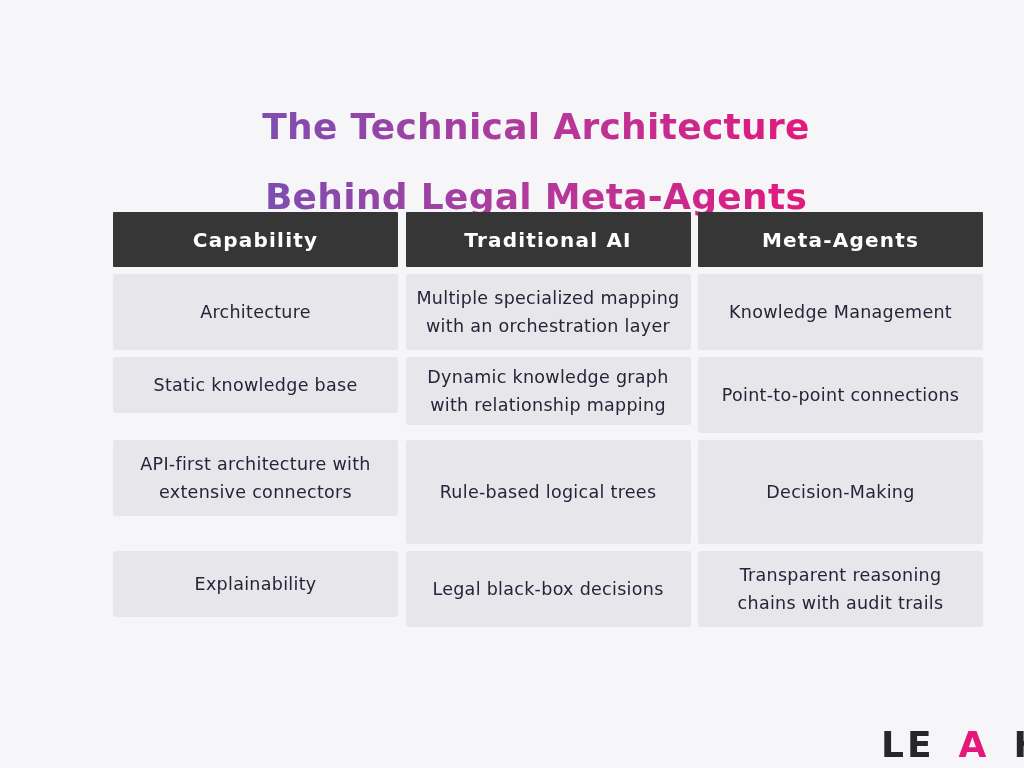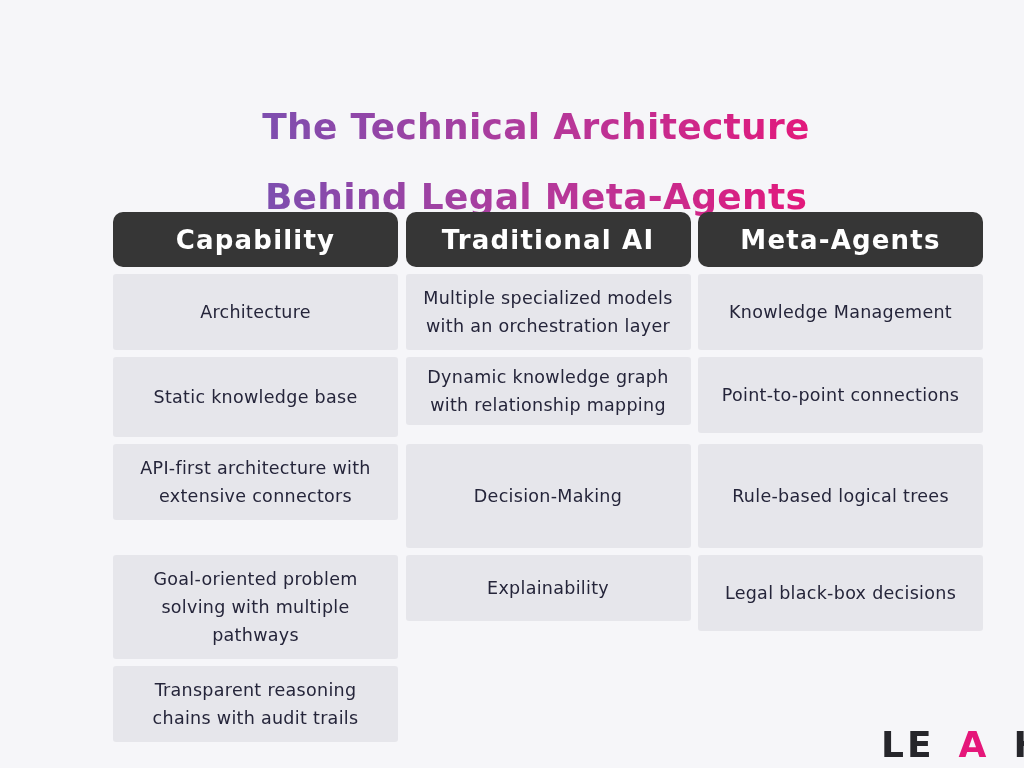--- a/index.html
+++ b/index.html
@@ -38,23 +38,23 @@
       column-gap: 7.5px;
       row-gap: 7px;
     }
     .hcell {
       height: 55px;
       background: #363636;
       color: #ffffff;
       display: flex; align-items: center; justify-content: center;
       font-family: "DejaVu Sans", sans-serif;
       font-weight: bold;
-      font-size: 26px;
+      font-size: 20px;
       letter-spacing: 1.2px;
-      border-radius: 10px;
+      border-radius: 1px;
     }
     .cell {
       background: #e6e6eb;
       color: #25253a;
       display: flex; align-items: center; justify-content: center;
       text-align: center;
       font-family: "DejaVu Sans", sans-serif;
       font-size: 17.5px;
       line-height: 28px;
       letter-spacing: 0.3px;
@@ -83,32 +83,31 @@
     <span class="title-line">The Technical Architecture</span><br>
     <span class="title-line">Behind Legal Meta-Agents</span>
   </h1>
 
   <div class="table">
     <div class="hcell">Capability</div>
     <div class="hcell">Traditional AI</div>
     <div class="hcell">Meta-Agents</div>
 
     <div class="cell" style="height:76px">Architecture</div>
-    <div class="cell" style="height:76px">Multiple specialized models with an orchestration layer</div>
+    <div class="cell" style="height:76px">Multiple specialized mapping with an orchestration layer</div>
 
     <div class="cell" style="height:76px">Knowledge Management</div>
-    <div class="cell" style="height:80px">Static knowledge base</div>
+    <div class="cell" style="height:56px">Static knowledge base</div>
     <div class="cell" style="height:68px">Dynamic knowledge graph with relationship mapping</div>
 
     <div class="cell" style="height:76px">Point-to-point connections</div>
     <div class="cell" style="height:76px">API-first architecture with extensive connectors</div>
 
+    <div class="cell" style="height:104px">Rule-based logical trees</div>
     <div class="cell" style="height:104px">Decision-Making</div>
-    <div class="cell" style="height:104px">Rule-based logical trees</div>
-    <div class="cell" style="height:104px; padding:0 28px">Goal-oriented problem solving with multiple pathways</div>
 
     <div class="cell" style="height:66px">Explainability</div>
     <div class="cell" style="height:76px">Legal black-box decisions</div>
     <div class="cell" style="height:76px; padding:0 28px">Transparent reasoning chains with audit trails</div>
   </div>
 
   <div class="logo">
     <span>LE</span>
       <span class="accent">A</span>
       <span>H</span>

